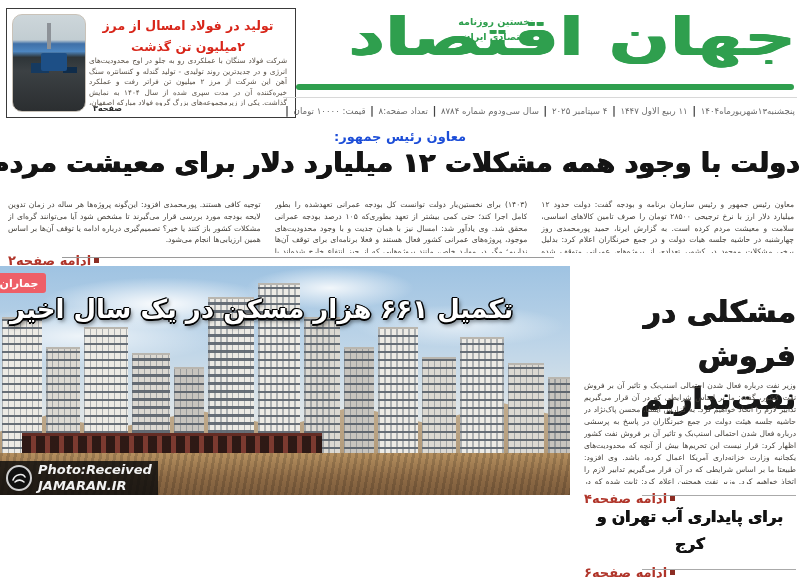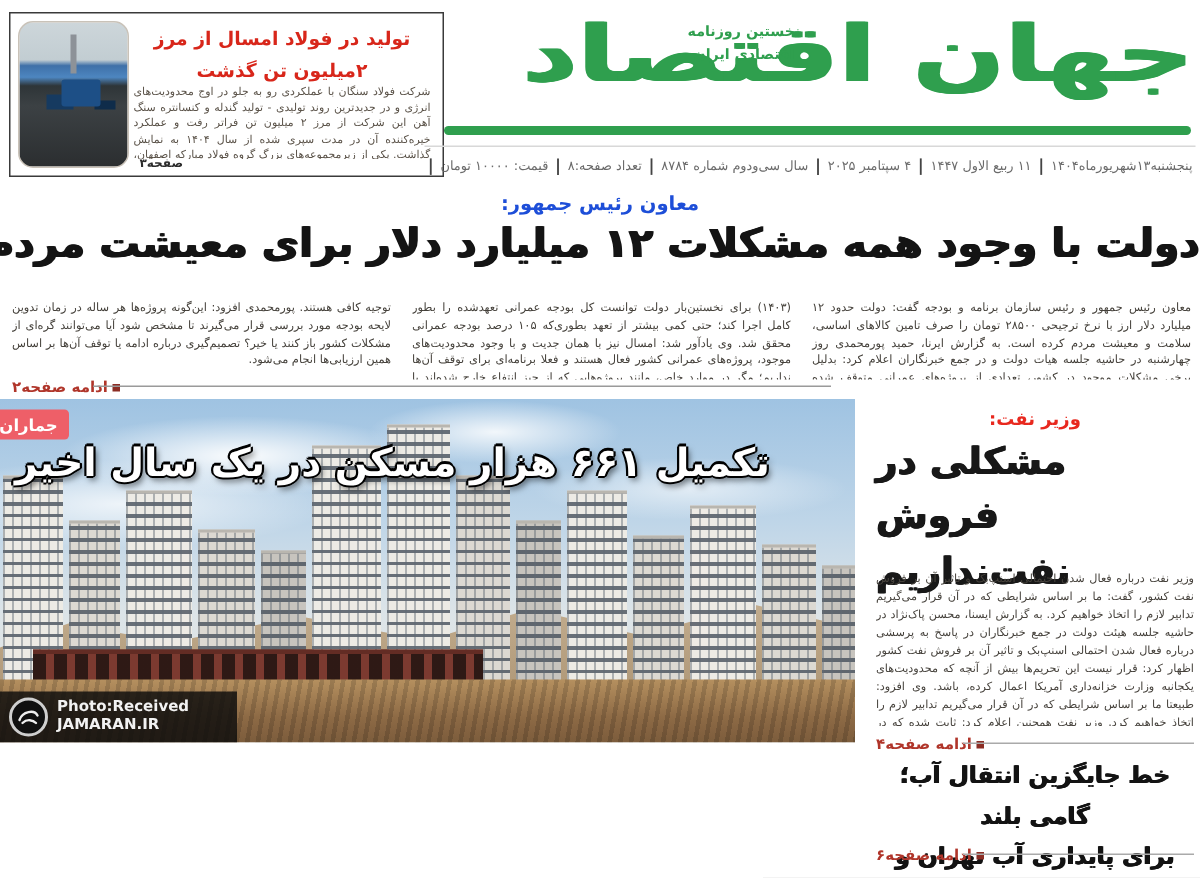--- a/index.html
+++ b/index.html
@@ -27,21 +27,21 @@
   
   .dateline{position:absolute;left:283px;top:97px;width:514px;height:26px;border-top:1px solid #d8d8d8;
     display:flex;direction:rtl;align-items:center;justify-content:space-between;font-size:8.6px;color:#6b6b6b;padding:0 2px;}
   .dateline .sep{color:#444;font-weight:bold;font-size:11px;}
   
   .lead-kicker{position:absolute;left:0;top:129px;width:800px;text-align:center;color:#1d4ed8;font-weight:bold;font-size:13px;direction:rtl;}
   .lead-headline{position:absolute;left:0;top:147px;width:800px;text-align:center;font-size:27px;font-weight:bold;color:#141414;direction:rtl;white-space:nowrap;
     text-shadow:0.6px 0 0 #141414,-0.6px 0 0 #141414;letter-spacing:-0.3px;}
   .lead-cols{position:absolute;left:8px;top:199px;width:786px;height:54px;display:flex;direction:rtl;gap:14px;}
   .lead-col{flex:1;font-size:7.6px;line-height:1.55;color:#44403a;text-align:justify;direction:rtl;overflow:hidden;}
-  .continue{display:flex;align-items:center;gap:3px;font-size:10px;font-weight:bold;color:#b0352a;direction:rtl;}
+  .continue{display:flex;align-items:center;gap:3px;font-size:13px;font-weight:bold;color:#b0352a;direction:rtl;}
   .continue .sq{width:5px;height:5px;background:#8c2d24;display:inline-block;flex:none;}
   .cont-lead{position:absolute;left:8px;top:253px;}
   .rule-lead{position:absolute;left:62px;top:257px;width:492px;height:1px;background:#9a9a9a;}
   
   .photo{position:absolute;left:0;top:266px;width:570px;height:229px;overflow:hidden;background:linear-gradient(180deg,#9fc3e2 0%,#bed5e8 35%,#dce4e8 62%,#e7e7e2 100%);}
   .clouds{position:absolute;left:0;top:0;width:100%;height:140px;
     background:
       radial-gradient(ellipse 170px 38px at 160px 38px,rgba(255,255,255,.95),transparent 70%),
       radial-gradient(ellipse 120px 30px at 330px 22px,rgba(255,255,255,.85),transparent 70%),
       radial-gradient(ellipse 200px 42px at 80px 70px,rgba(255,255,255,.75),transparent 70%),
@@ -57,25 +57,25 @@
     background-image:repeating-linear-gradient(90deg,rgba(20,14,12,.75) 0 9px,transparent 9px 14px);}
   .ground{position:absolute;left:0;bottom:0;width:100%;height:42px;z-index:6;
     background:linear-gradient(180deg,#b5905f,#8d6a45 60%,#7c5c3c);
     background-image:repeating-linear-gradient(100deg,rgba(0,0,0,.14) 0 3px,transparent 3px 7px),linear-gradient(180deg,#b5905f,#8d6a45 60%,#7c5c3c);}
   .photo-headline{position:absolute;left:10px;right:10px;top:28px;z-index:9;text-align:left;color:#fff;font-size:26px;font-weight:bold;direction:rtl;white-space:nowrap;
     text-shadow:1.5px 0 0 #000,-1.5px 0 0 #000,0 1.5px 0 #000,0 -1.5px 0 #000,1px 1px 0 #000,-1px -1px 0 #000,2px 3px 4px rgba(0,0,0,.55);}
   .photo-label{position:absolute;left:-8px;top:7px;z-index:9;width:54px;height:20px;background:#ee5f68;border-radius:3px;color:#fff;font-size:11px;font-weight:bold;
     display:flex;align-items:center;justify-content:center;direction:rtl;overflow:hidden;}
   .credit{position:absolute;left:0;bottom:0;z-index:10;width:158px;height:34px;background:rgba(12,12,12,.82);display:flex;align-items:center;gap:6px;padding:3px 6px;}
   .credit-logo{width:26px;height:26px;flex:none;border:2px solid #cfcfcf;border-radius:50%;background:#101010;display:flex;align-items:center;justify-content:center;}
-  .credit-text{color:#f2f2f2;font-weight:bold;font-size:10px;line-height:1.2;font-family:"DejaVu Sans",sans-serif;}
+  .credit-text{color:#f2f2f2;font-weight:bold;font-size:13px;line-height:1.2;font-family:"DejaVu Sans",sans-serif;font-style:italic;}
   
   .rightcol{position:absolute;left:584px;top:270px;width:212px;height:310px;}
   .oil-kicker{position:absolute;left:0;top:2px;width:100%;text-align:center;color:#e8281e;font-weight:bold;font-size:12px;direction:rtl;}
-  .oil-headline{position:absolute;left:0;top:20px;width:100%;text-align:left;font-size:25px;font-weight:bold;color:#181818;line-height:1.45;direction:rtl;
+  .oil-headline{position:absolute;left:0;top:20px;width:100%;text-align:right;font-size:30px;font-weight:bold;color:#181818;line-height:1.45;direction:rtl;
     text-shadow:0.5px 0 0 #181818,-0.5px 0 0 #181818;}
   .oil-body{position:absolute;left:0;top:110px;width:100%;height:104px;overflow:hidden;font-size:7.5px;line-height:1.6;color:#46423c;text-align:justify;direction:rtl;}
   .cont-oil{position:absolute;left:0;top:221px;}
   .rule-oil{position:absolute;left:58px;top:225px;width:154px;height:1px;background:#aaa;}
   .water-headline{position:absolute;left:0;top:234px;width:100%;text-align:center;font-size:15.5px;font-weight:bold;color:#131313;line-height:1.75;direction:rtl;
     text-shadow:0.4px 0 0 #131313,-0.4px 0 0 #131313;}
   .cont-water{position:absolute;left:0;top:295px;}
   .rule-water{position:absolute;left:58px;top:299px;width:154px;height:1px;background:#aaa;}
 </style>
 </head>
@@ -163,33 +163,31 @@
           </svg>
       </span>
       <span class="credit-text">
         <div>Photo:Received</div>
         <div>JAMARAN.IR</div>
       </span>
     </div>
   </div>
 
   <div class="rightcol">
-    <div class="oil-kicker">وزیر نفت:</div>
     <div class="oil-headline">
       <div>مشکلی در فروش</div>
       <div>نفت‌نداریم</div>
     </div>
     <div class="oil-body">وزیر نفت درباره فعال شدن احتمالی اسنپ‌بک و تاثیر آن بر فروش نفت کشور، گفت: ما بر اساس شرایطی که در آن قرار می‌گیریم تدابیر لازم را اتخاذ خواهیم کرد. به گزارش ایسنا، محسن پاک‌نژاد در حاشیه جلسه هیئت دولت در جمع خبرنگاران در پاسخ به پرسشی درباره فعال شدن احتمالی اسنپ‌بک و تاثیر آن بر فروش نفت کشور اظهار کرد: قرار نیست این تحریم‌ها بیش از آنچه که محدودیت‌های یکجانبه وزارت خزانه‌داری آمریکا اعمال کرده، باشد. وی افزود: طبیعتا ما بر اساس شرایطی که در آن قرار می‌گیریم تدابیر لازم را اتخاذ خواهیم کرد. وزیر نفت همچنین اعلام کرد: ثابت شده که در میدان «آرش» ۶۱ ذخایر هیدروکربونی داریم. این چاه حفاری‌شده ...</div>
     <div class="continue cont-oil">
       <span class="sq"></span>
       <span>ادامه صفحه۴</span>
     </div>
     <div class="rule-oil"></div>
     <div class="water-headline">
-      <div>خط جایگزین انتقال آب؛ گامی بلند</div>
       <div>برای پایداری آب تهران و کرج</div>
     </div>
     <div class="continue cont-water">
       <span class="sq"></span>
       <span>ادامه صفحه۶</span>
     </div>
     <div class="rule-water"></div>
   </div>
 
 </div>

